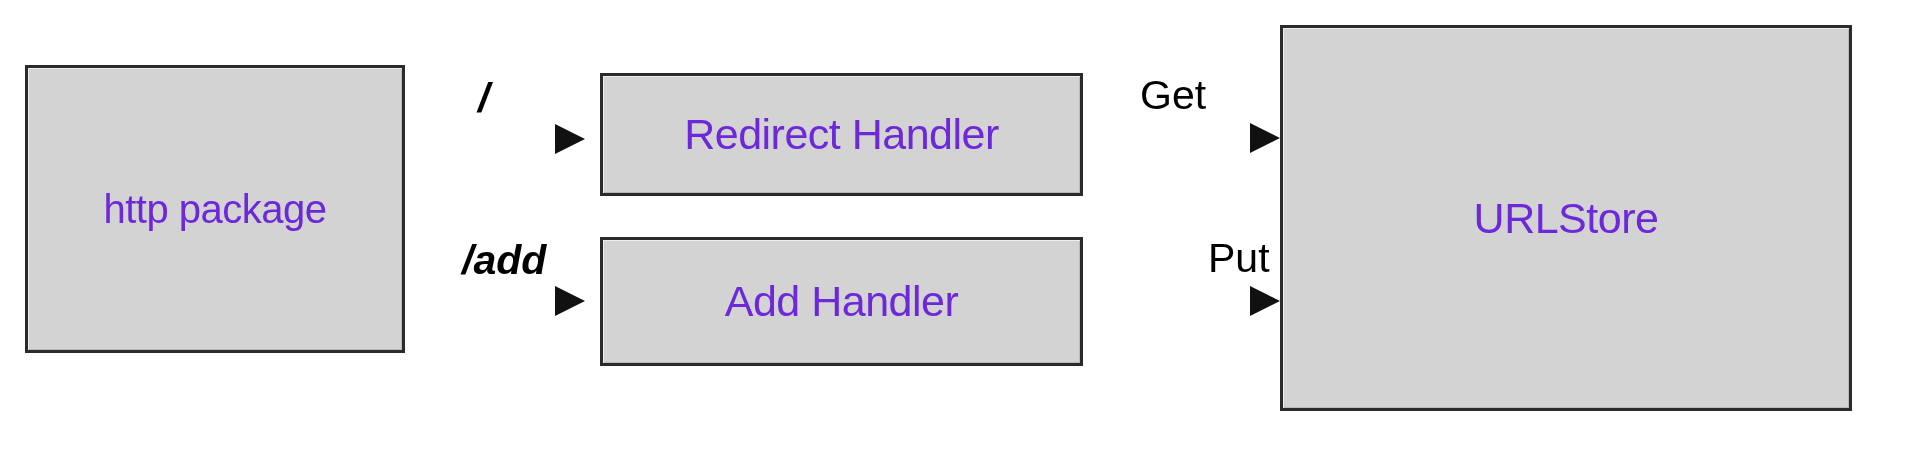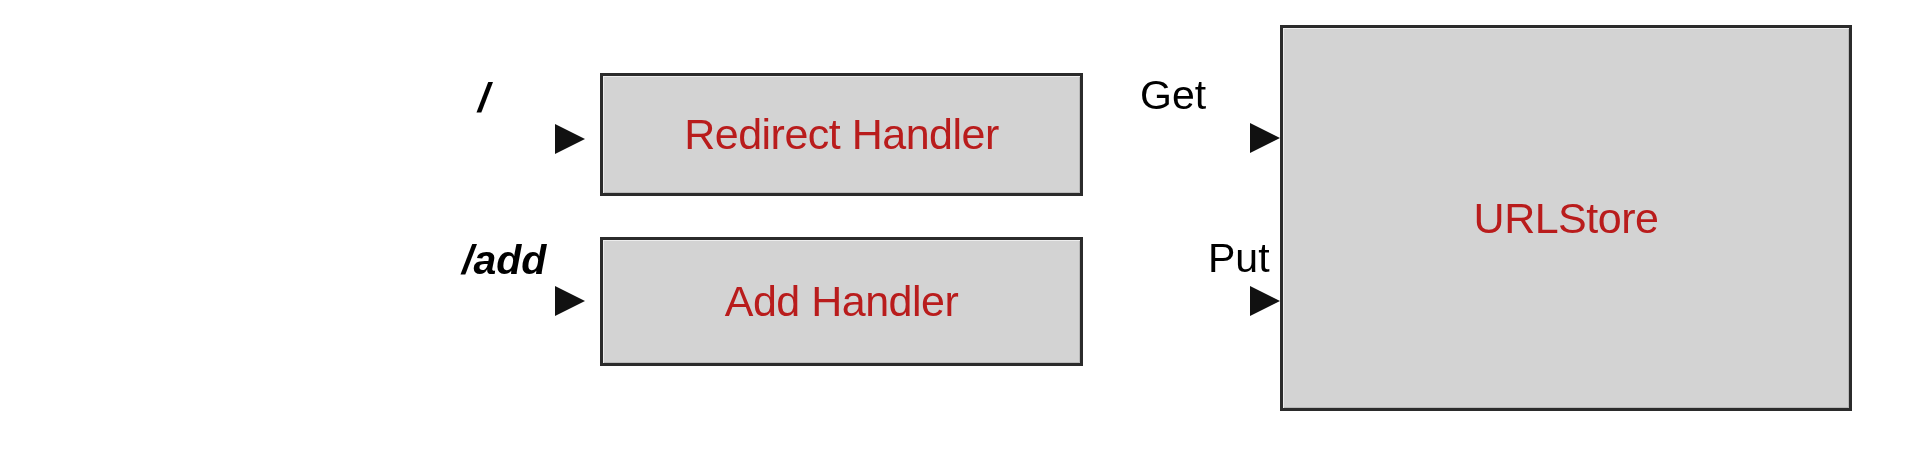--- a/index.html
+++ b/index.html
@@ -19,21 +19,21 @@
     position: absolute;
     box-sizing: border-box;
     background: #d3d3d3;
     border: 3px solid #2b2b2b;
     box-shadow: inset 1px 1px 0 #ededed, inset -1px -1px 0 #b9b9b9;
     display: flex;
     align-items: center;
     justify-content: center;
   }
   .node-label {
-    color: #b91c1c;
+    color: #6d28d9;
     font-weight: 400;
     white-space: nowrap;
     letter-spacing: -0.5px;
   }
   #node-http-package {
     left: 25px;  top: 65px;  width: 380px;  height: 288px;
   }
   #node-http-package .node-label { font-size: 40px; }
   #node-redirect-handler {
     left: 600px; top: 73px;  width: 483px; height: 123px;
@@ -96,20 +96,23 @@
 
   #edge-put        { left: 1088px; top: 298px; width: 192px; }
   #edge-put .edge-head { left: 162px; }
   #label-put       { left: 1208px; top: 238px; }
 </style>
 </head>
 <body>
 
 <div id="diagram-canvas">
 
+  <div class="node-box" id="node-http-package">
+    <span class="node-label">http package</span>
+  </div>
 
   <div class="node-box" id="node-redirect-handler">
     <span class="node-label">Redirect Handler</span>
   </div>
 
   <div class="node-box" id="node-add-handler">
     <span class="node-label">Add Handler</span>
   </div>
 
   <div class="node-box" id="node-urlstore">

